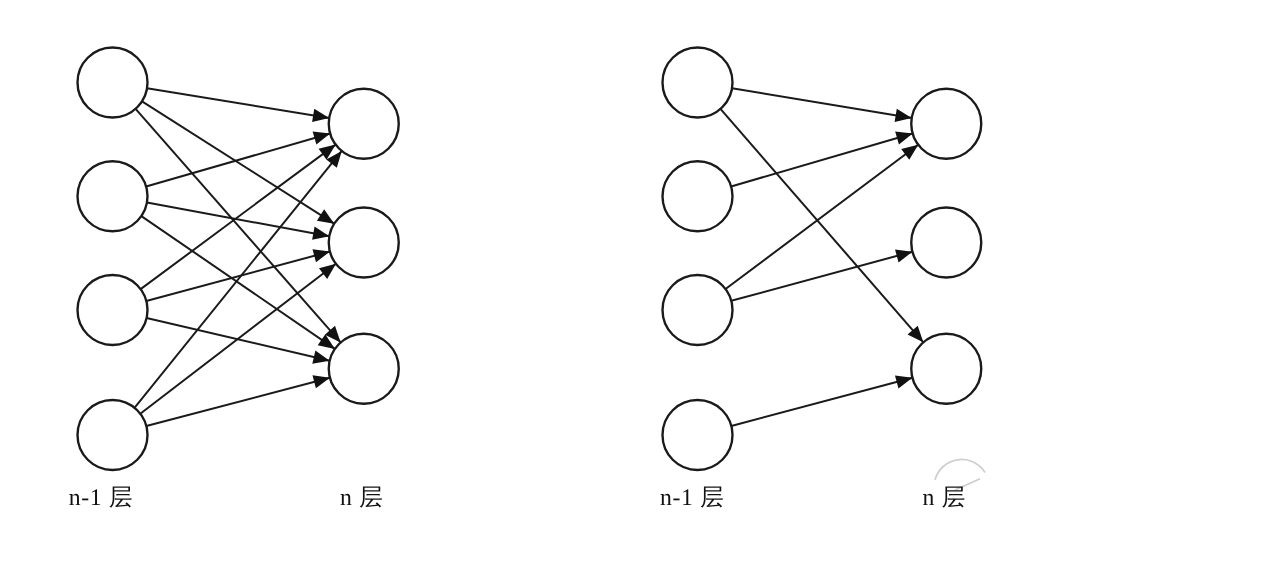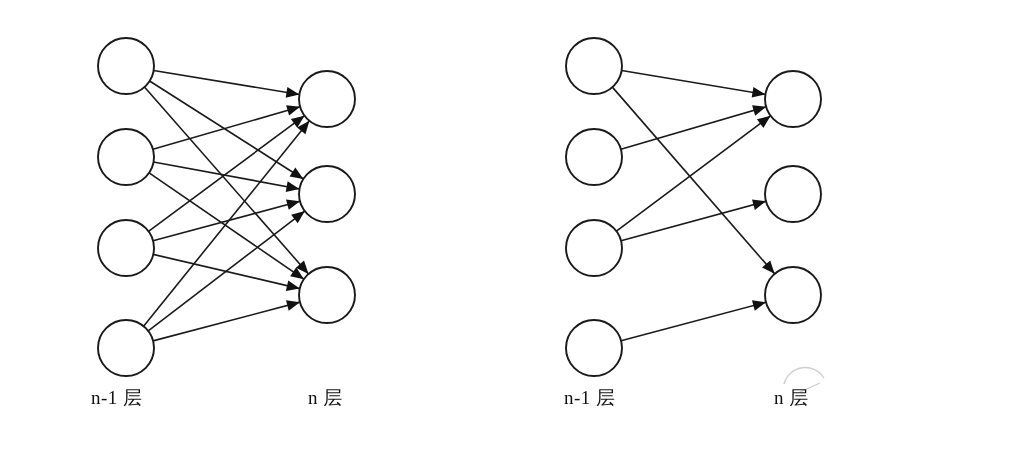--- a/index.html
+++ b/index.html
@@ -11,21 +11,20 @@
     width: 1017px;
     height: 466px;
     font-family: "Liberation Serif", serif;
     overflow: hidden;
     position: relative;
   }
   #canvas-wrap {
     position: relative;
     width: 818px;
     height: 466px;
-    padding-left: 36px;
   }
   svg#diagram {
     display: block;
     width: 1017px;
     height: 466px;
   }
   .node-circle {
     fill: #ffffff;
     stroke: #1a1a1a;
     stroke-width: 1.9;

